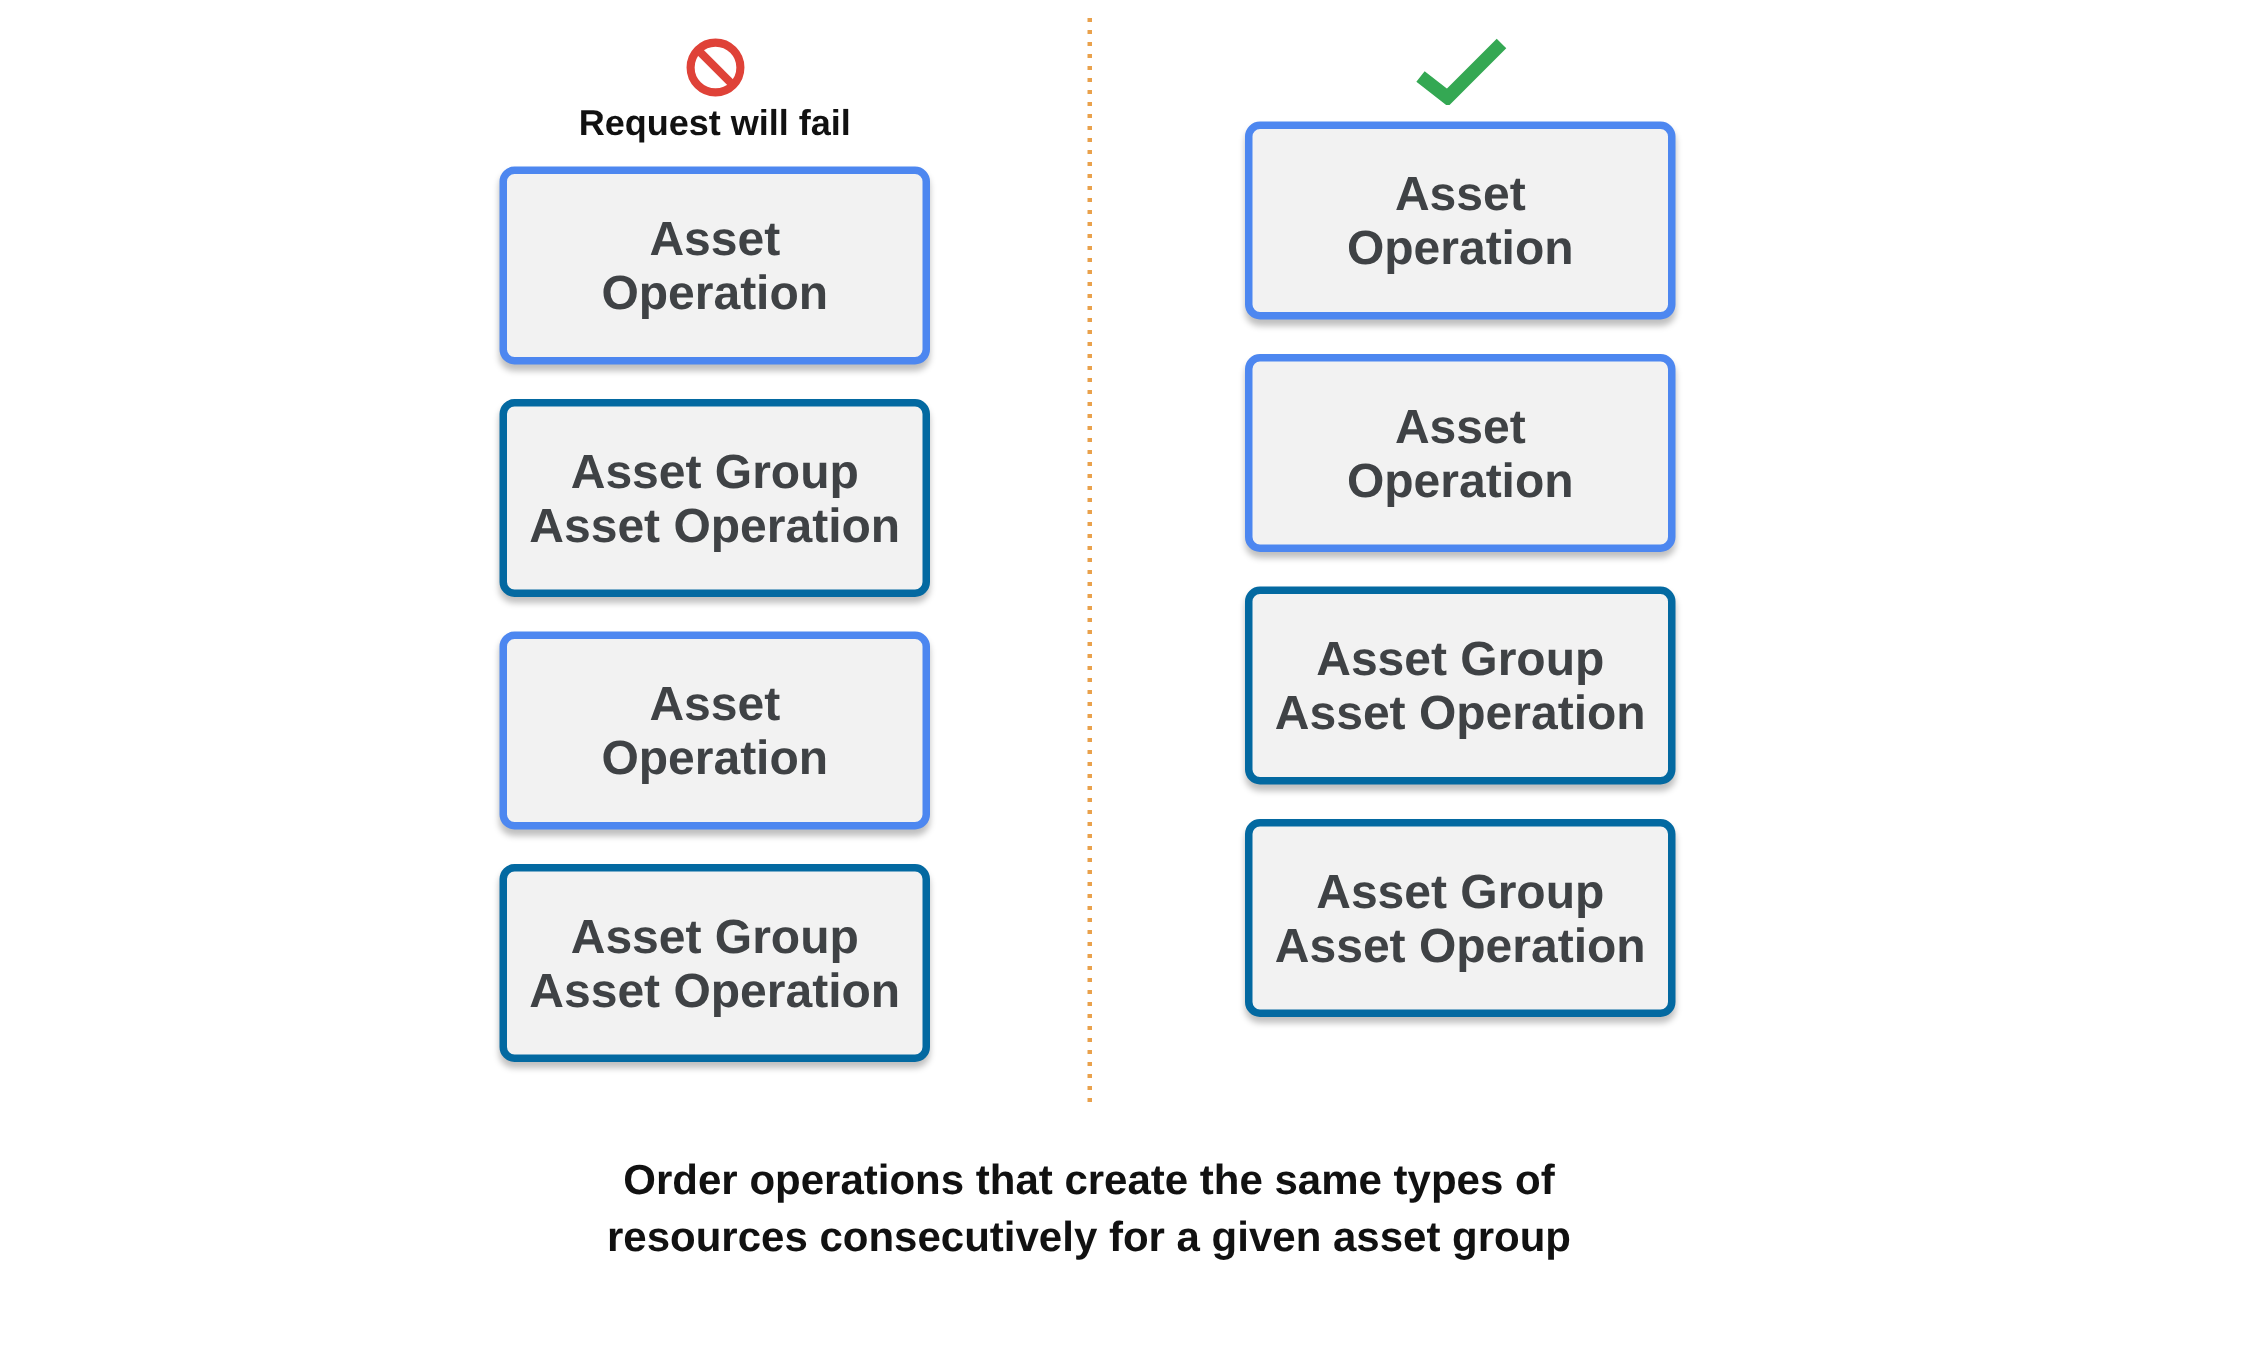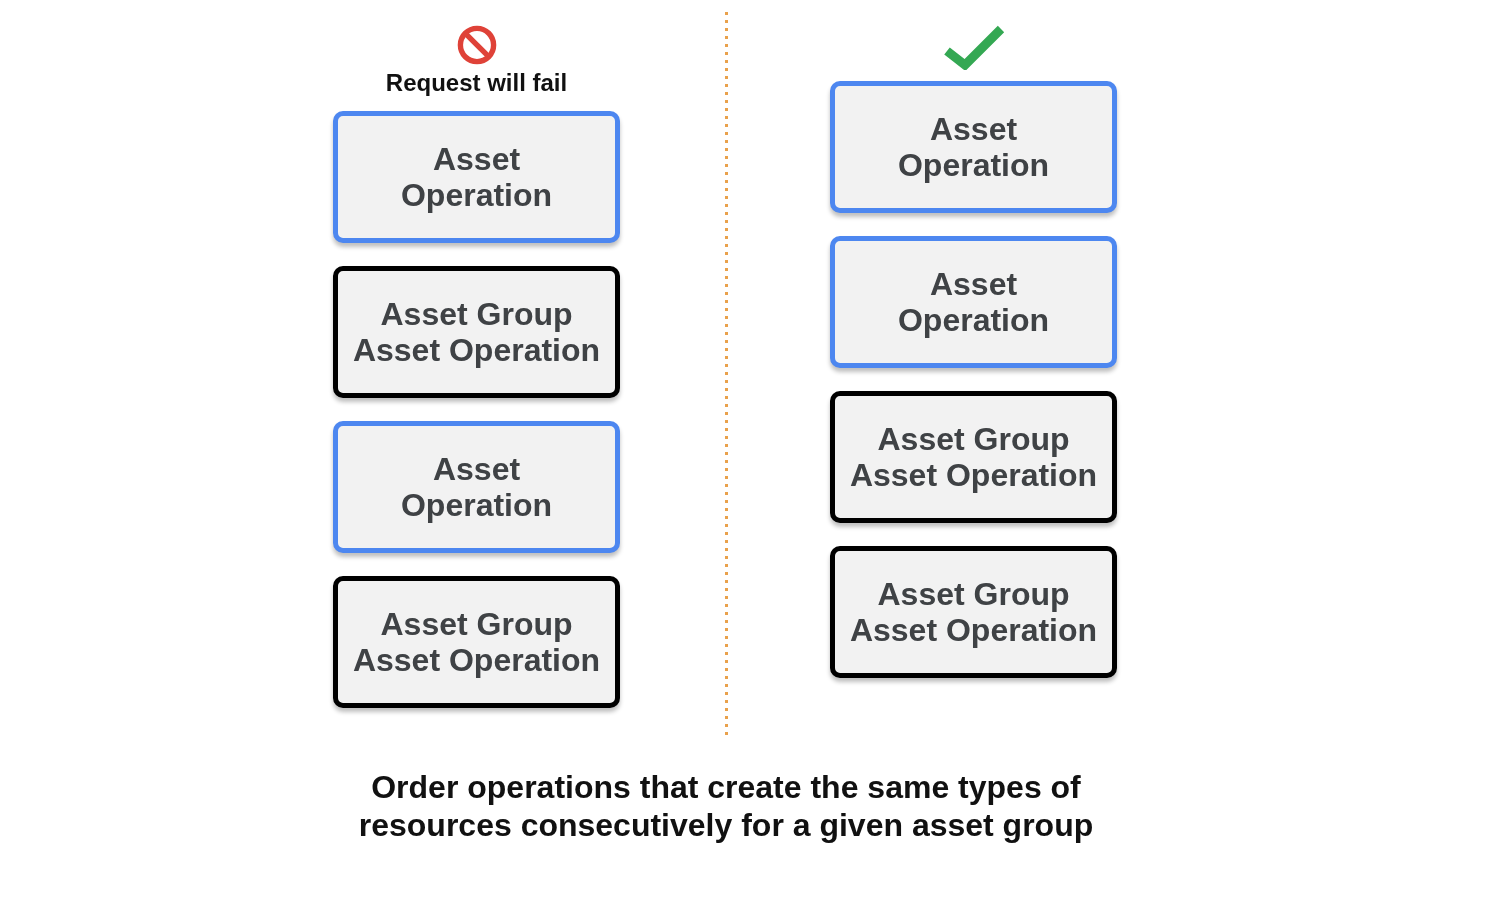--- a/index.html
+++ b/index.html
@@ -51,21 +51,21 @@
     background: #F2F2F2;
     display: flex;
     flex-direction: column;
     align-items: center;
     justify-content: center;
     box-shadow: 0 4px 4px rgba(0,0,0,0.25);
     text-align: center;
   }
   .op-box.first { margin-top: 16px; }
   .op-box.blue   { border: 5px solid #4D87F0; }
-  .op-box.orange { border: 5px solid #000000; }
+  .op-box.orange { border: 5px solid #0369a1; }
 
   .op-line {
     font-size: 32px;
     line-height: 36px;
     font-weight: bold;
     color: #3F4245;
     white-space: nowrap;
   }
 
   .divider {
@@ -80,21 +80,21 @@
       transparent 3px, transparent 8px
     );
   }
 
   .caption {
     position: absolute;
     top: 768px;
     left: 276px;
     width: 900px;
     text-align: center;
-    font-size: 32px;
+    font-size: 28px;
     line-height: 38px;
     font-weight: bold;
     color: #111111;
   }
 </style>
 </head>
 <body>
 
 <div class="page">
 

